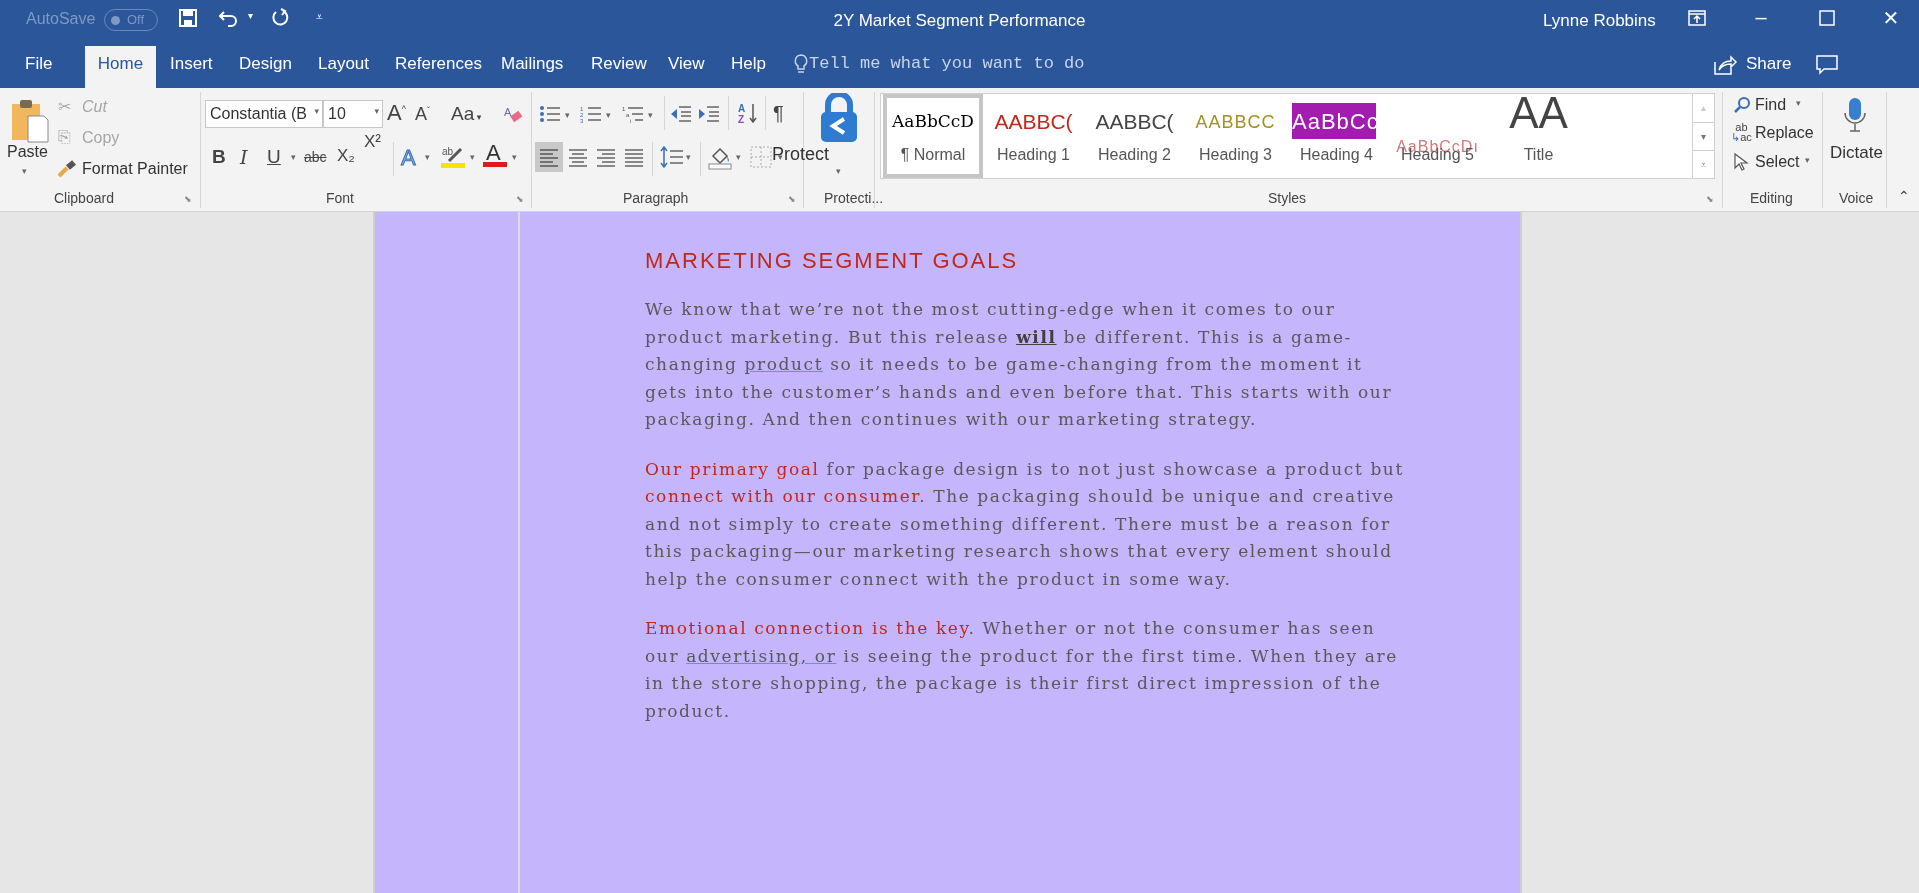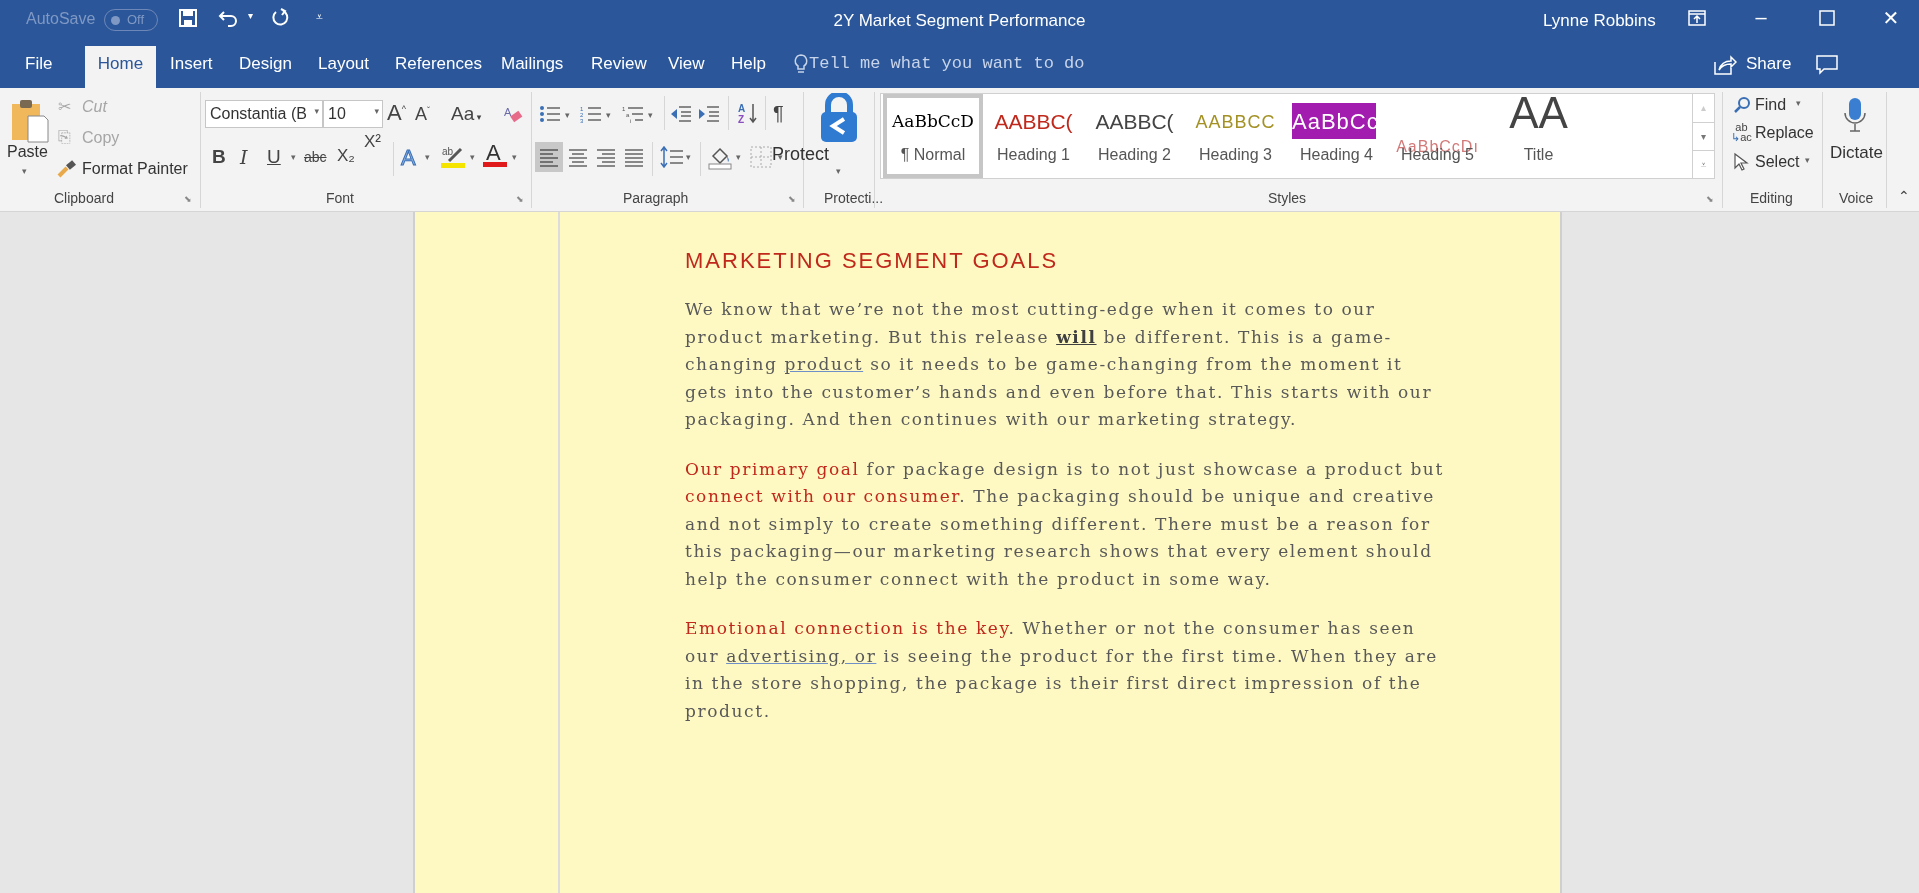--- a/index.html
+++ b/index.html
@@ -27,21 +27,21 @@
 .rbtxt{position:absolute;font-size:16px;color:#333;}
 .dis{color:#a6a6a6;}
 .field{position:absolute;background:#fff;border:1px solid #c6c6c6;font-size:16px;color:#333;padding:4px 4px;}
 .ico{position:absolute;font-size:17px;color:#444;text-align:center;}
 .gallery{position:absolute;left:880px;top:5px;width:835px;height:86px;background:#fff;border:1px solid #d0d0d0;}
 .style{position:absolute;top:0;width:101px;height:84px;text-align:center;}
 .style .prev{position:absolute;top:16px;left:0;width:101px;font-size:21px;white-space:nowrap;overflow:hidden;}
 .style .name{position:absolute;top:52px;left:0;width:101px;font-size:16px;color:#555;}
 .style.sel{border:4px solid #c6c6c6;}
 .gscroll{position:absolute;left:1693px;width:22px;height:28px;border-left:1px solid #d0d0d0;font-size:10px;color:#777;text-align:center;line-height:28px;}
-.page{position:absolute;left:373px;top:0;width:1149px;height:681px;background:#fef9c3;border-left:2px solid #cfcfcf;border-right:2px solid #cfcfcf;margin-left:40px;}
+.page{position:absolute;left:373px;top:0;width:1149px;height:681px;background:#c4b5fd;border-left:2px solid #cfcfcf;border-right:2px solid #cfcfcf;}
 .page .innerline{position:absolute;left:143px;top:0;width:2px;height:681px;background:#dcdcdc;}
 .content{position:absolute;left:270px;top:36px;width:760px;font-family:"DejaVu Serif",serif;color:#595959;}
 .h1{font-family:"Liberation Sans",sans-serif;font-size:22px;letter-spacing:2px;color:#c0281b;margin-bottom:22px;}
 .para{font-size:17px;line-height:27.5px;letter-spacing:1.6px;margin-bottom:22px;}
 .red{color:#c0281b;}
 .u{text-decoration:underline;}
 .b{font-weight:bold;color:#404040;}
 .squig{text-decoration:underline;text-decoration-color:#6e8fc8;}
 </style>
 </head>

